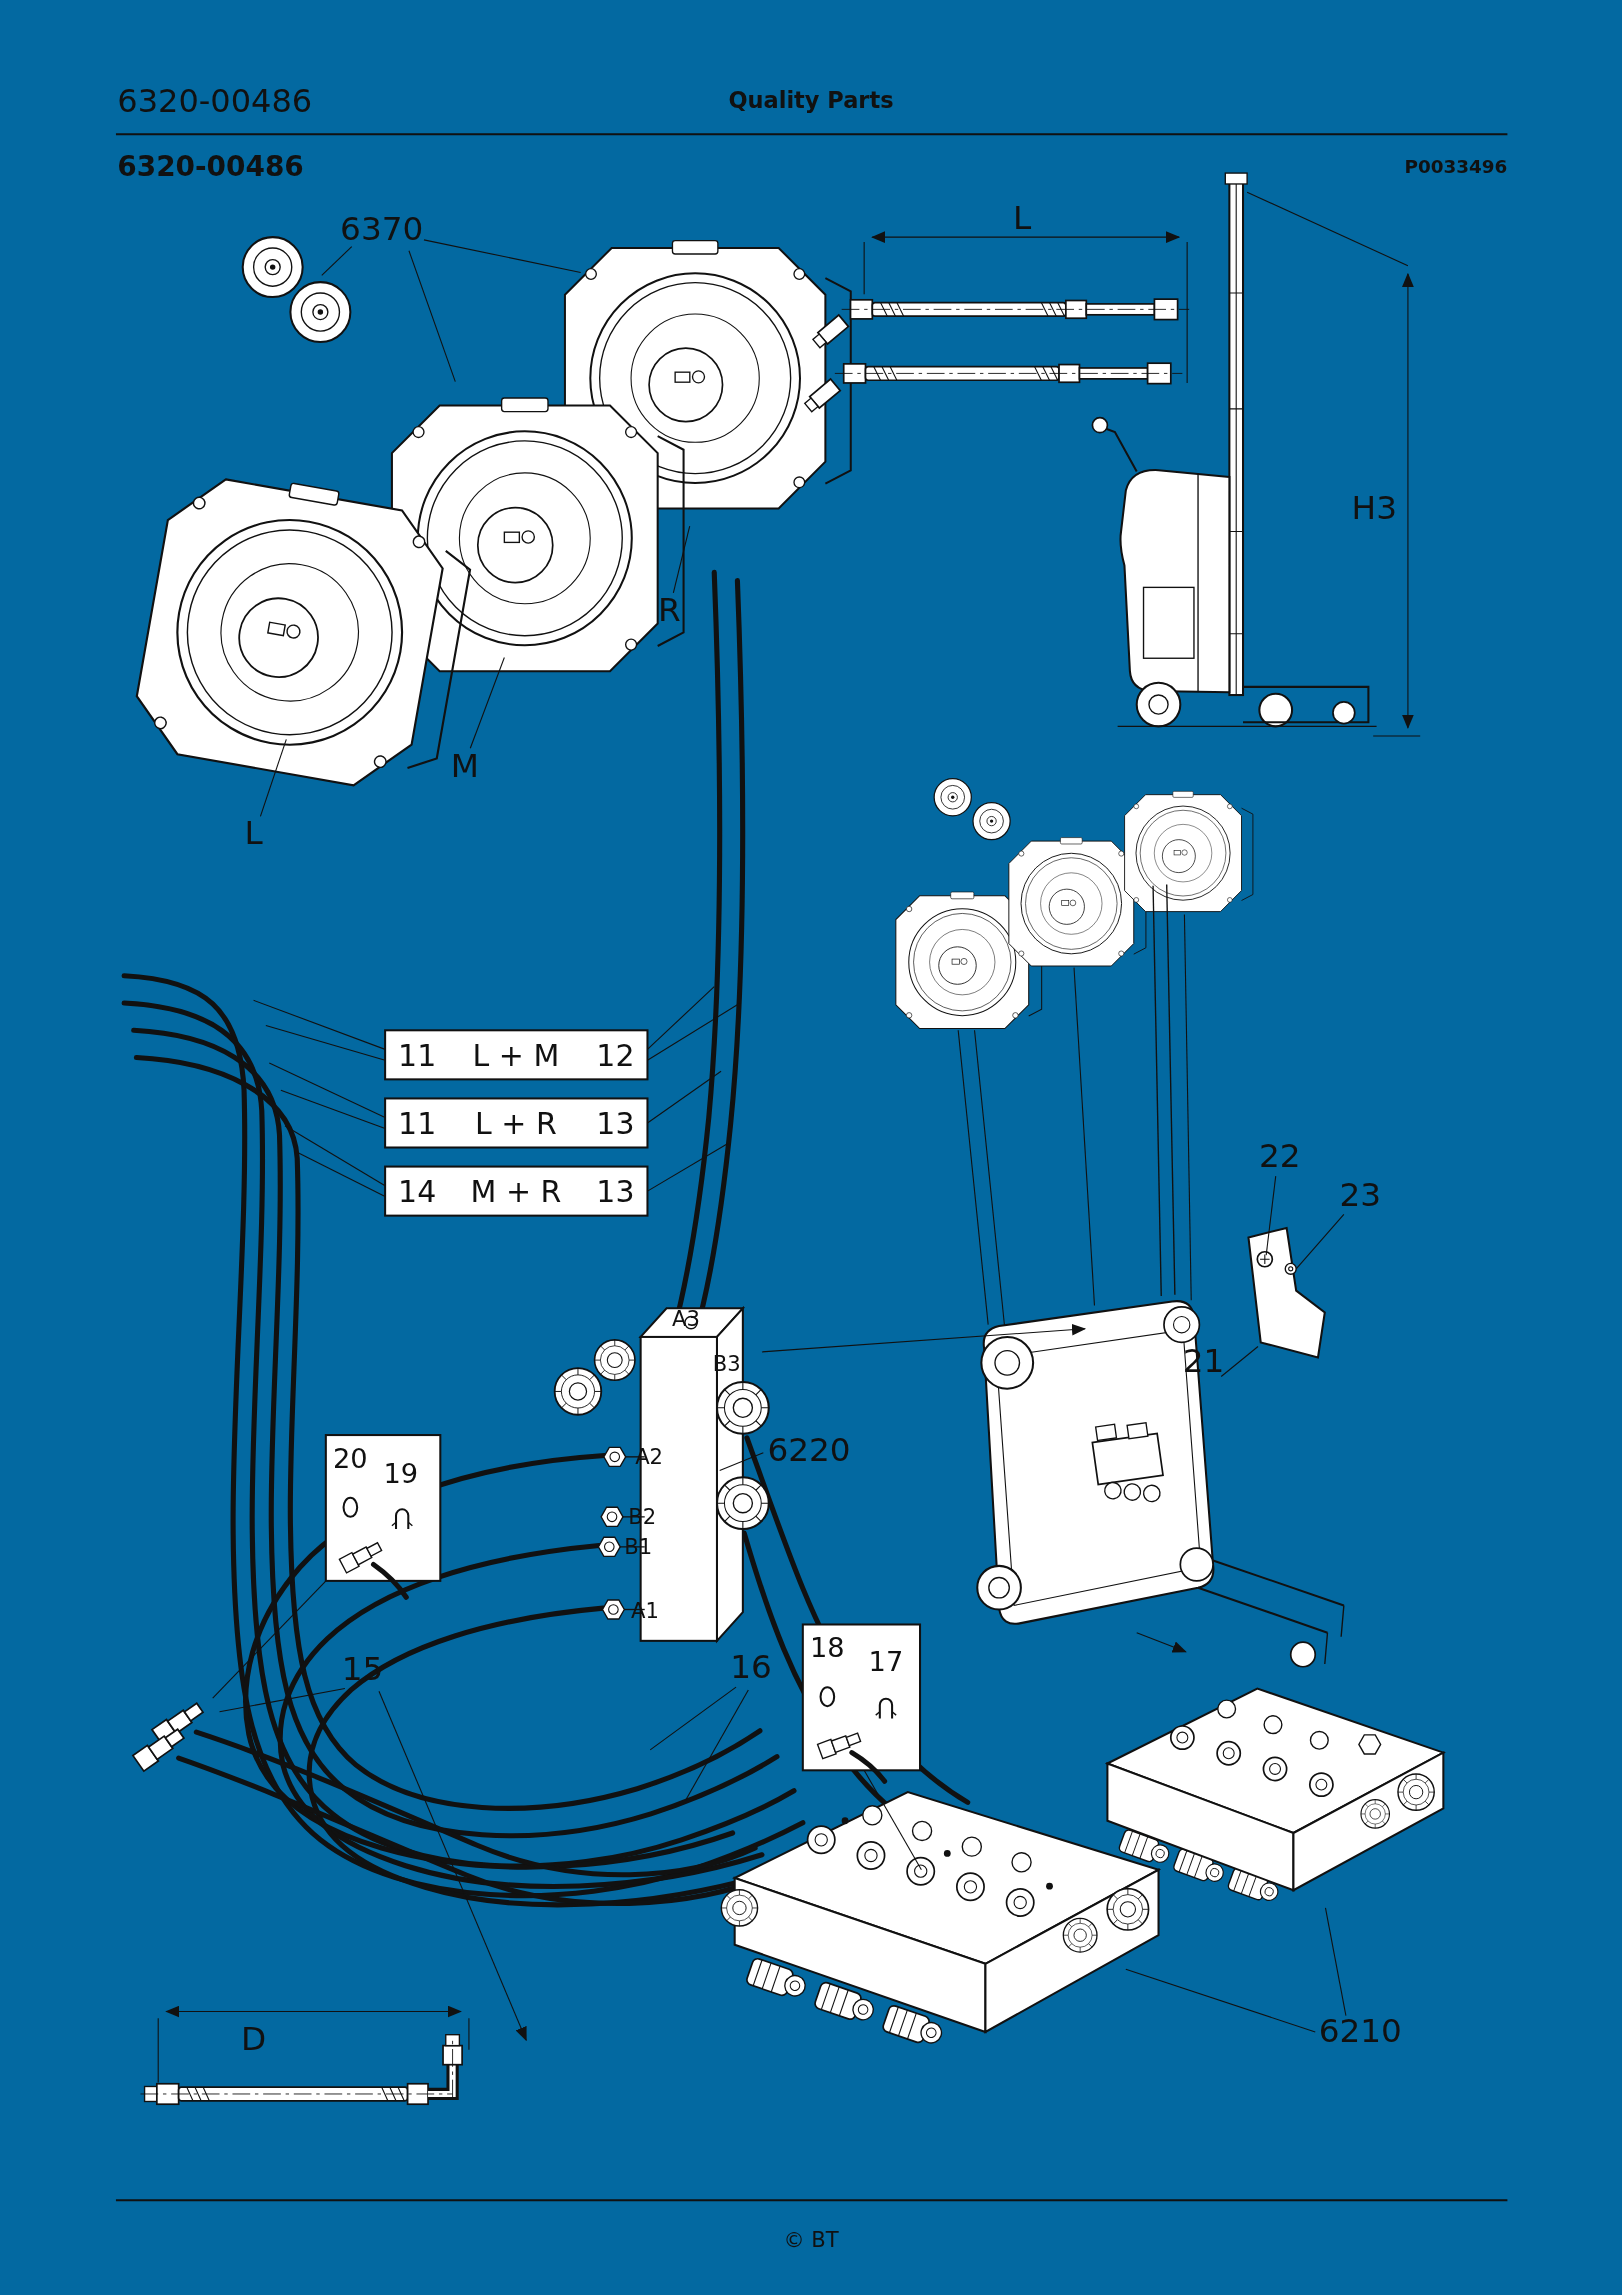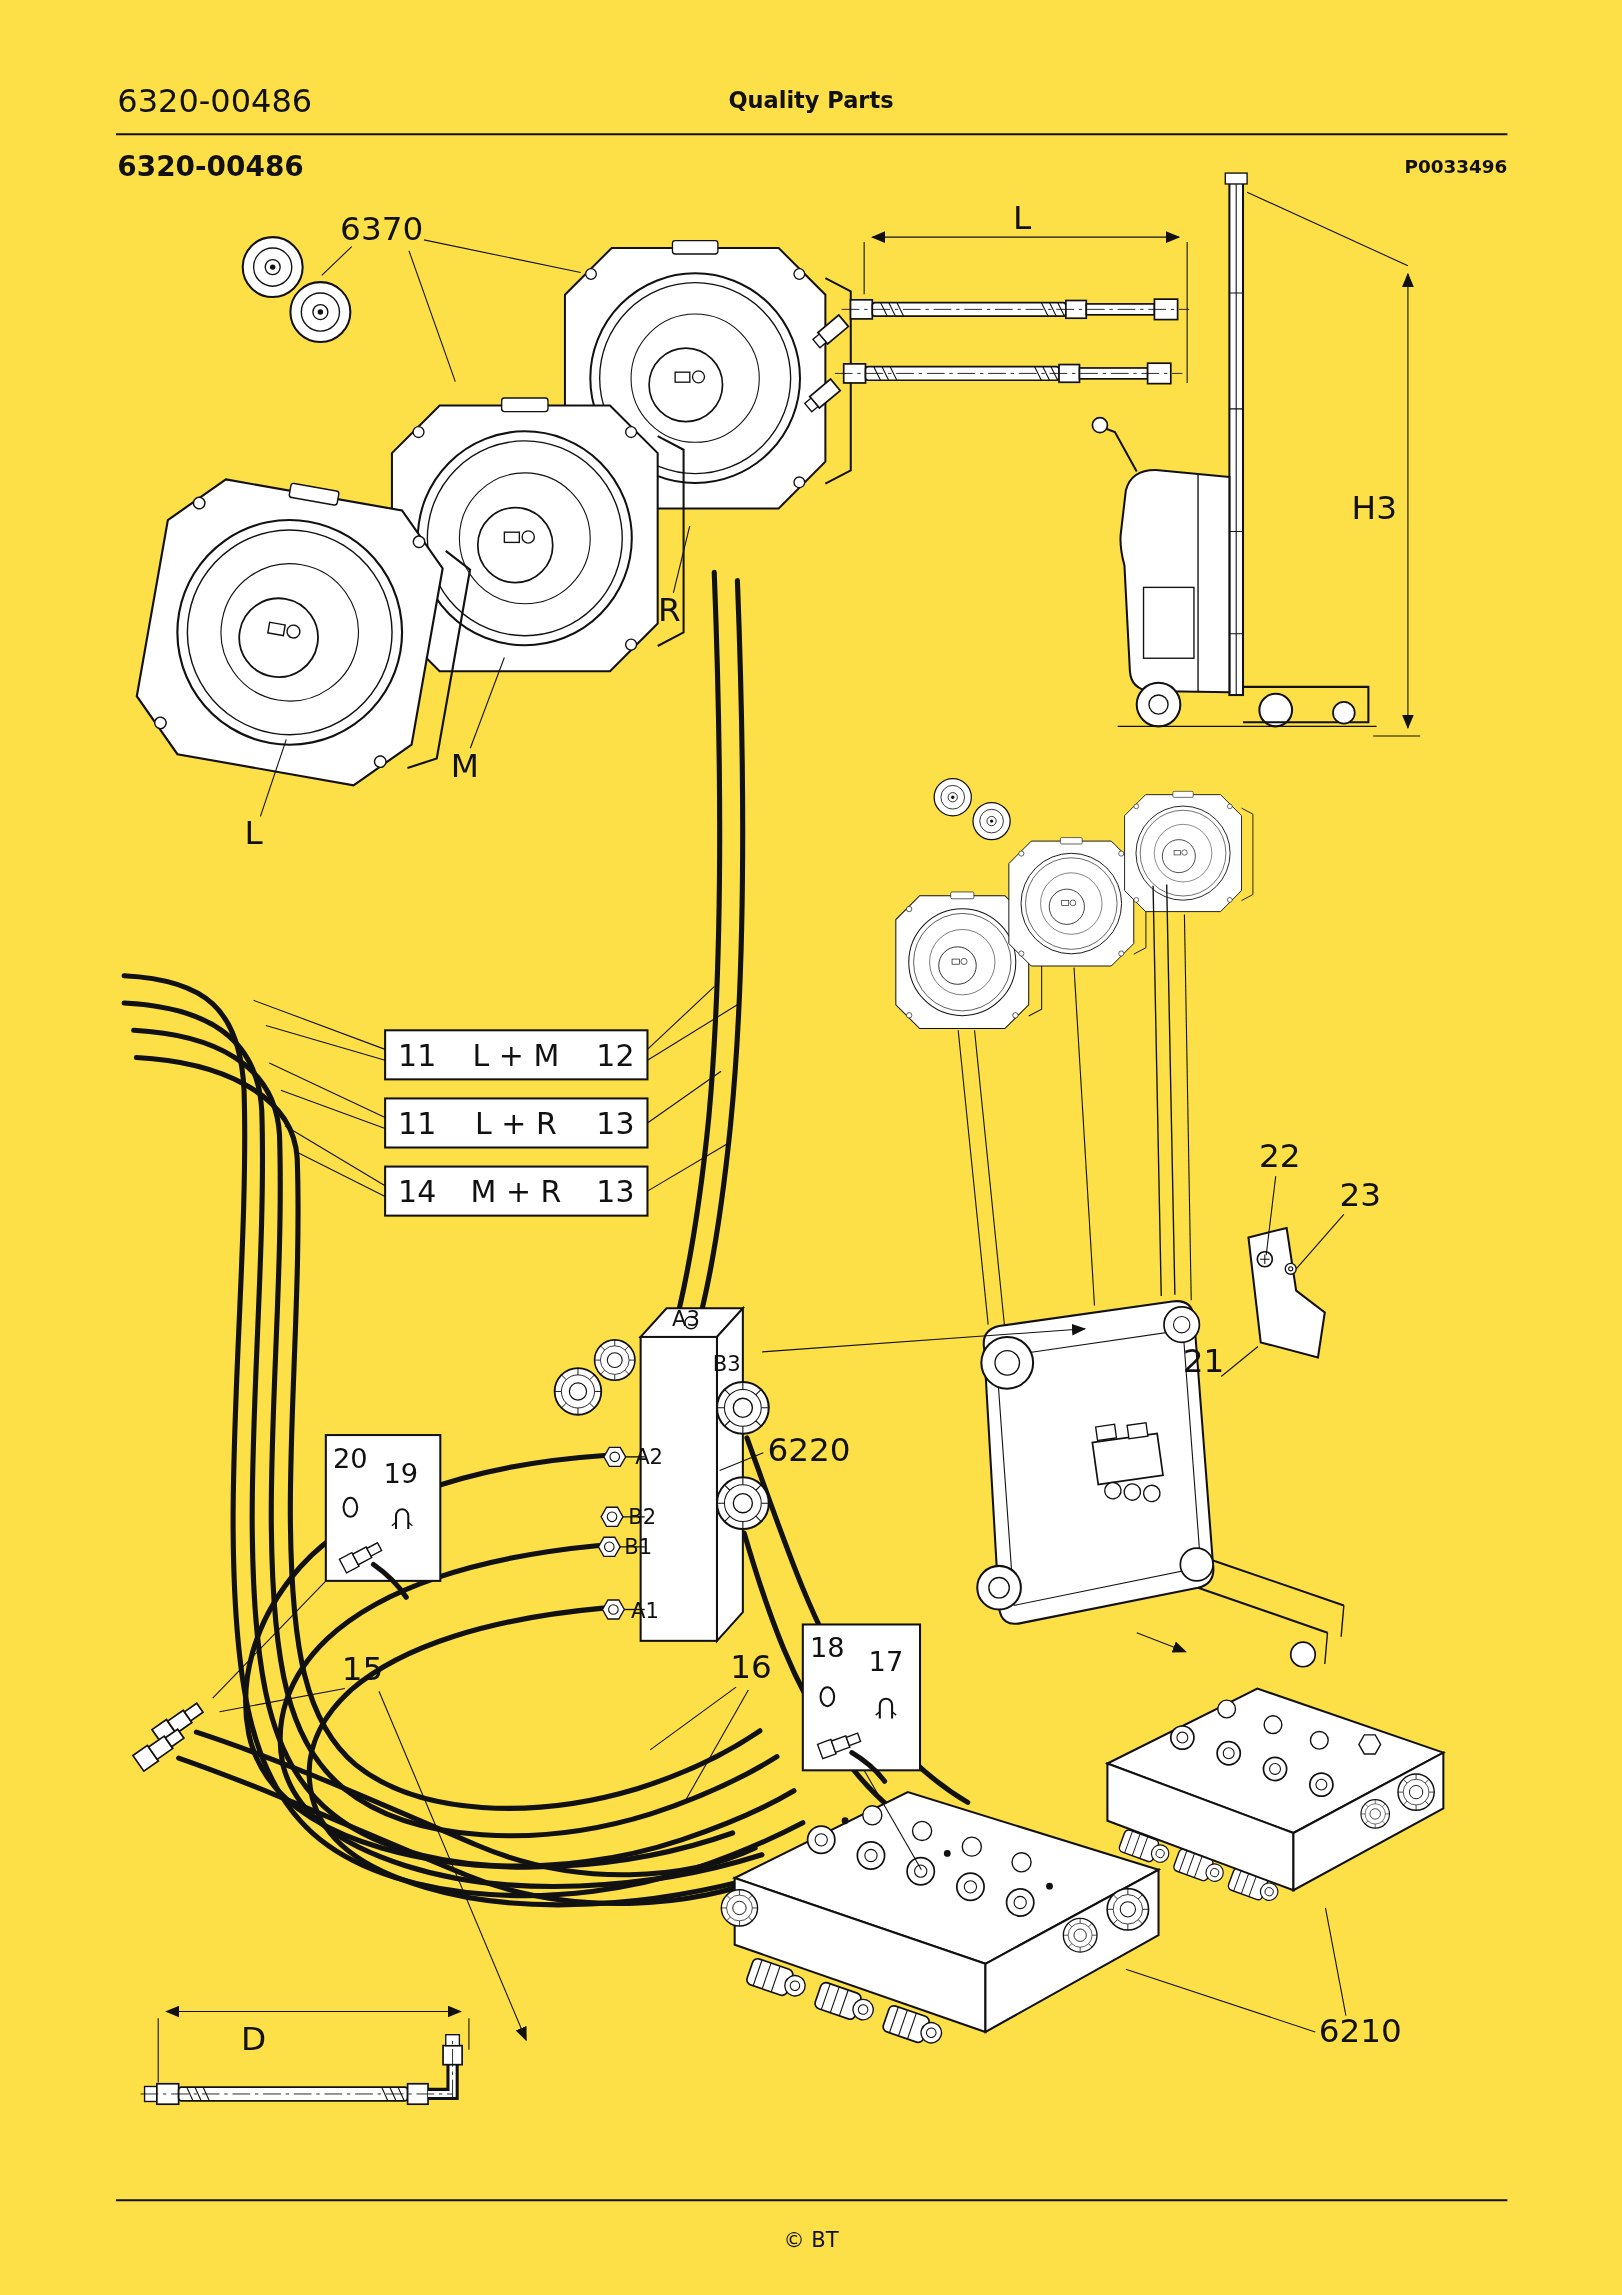--- a/index.html
+++ b/index.html
@@ -1,16 +1,16 @@
 <!DOCTYPE html>
 <html style="font-size:11px"><head>
 <meta charset="utf-8">
 <style>
   html,body{margin:0;padding:0;background:#fff}
-  .page{position:relative;width:1622px;height:2295px;background:#fde047;overflow:hidden}
+  .page{position:relative;width:1622px;height:2295px;background:#0369a1;overflow:hidden}
   svg{display:block}
   text{font-family:"DejaVu Sans","Liberation Sans",sans-serif;fill:#111}
   .b{font-weight:bold}
   .s2{stroke:#111;stroke-width:2;fill:none}
   .s3{stroke:#111;stroke-width:3;fill:none}
   .s15{stroke:#111;stroke-width:1.5;fill:none}
   .thin{stroke:#111;stroke-width:1.6;fill:none}
   .w2{fill:#fff;stroke:#111;stroke-width:2}
   .w25{fill:#fff;stroke:#111;stroke-width:2.5}
   .w3{fill:#fff;stroke:#111;stroke-width:3}

